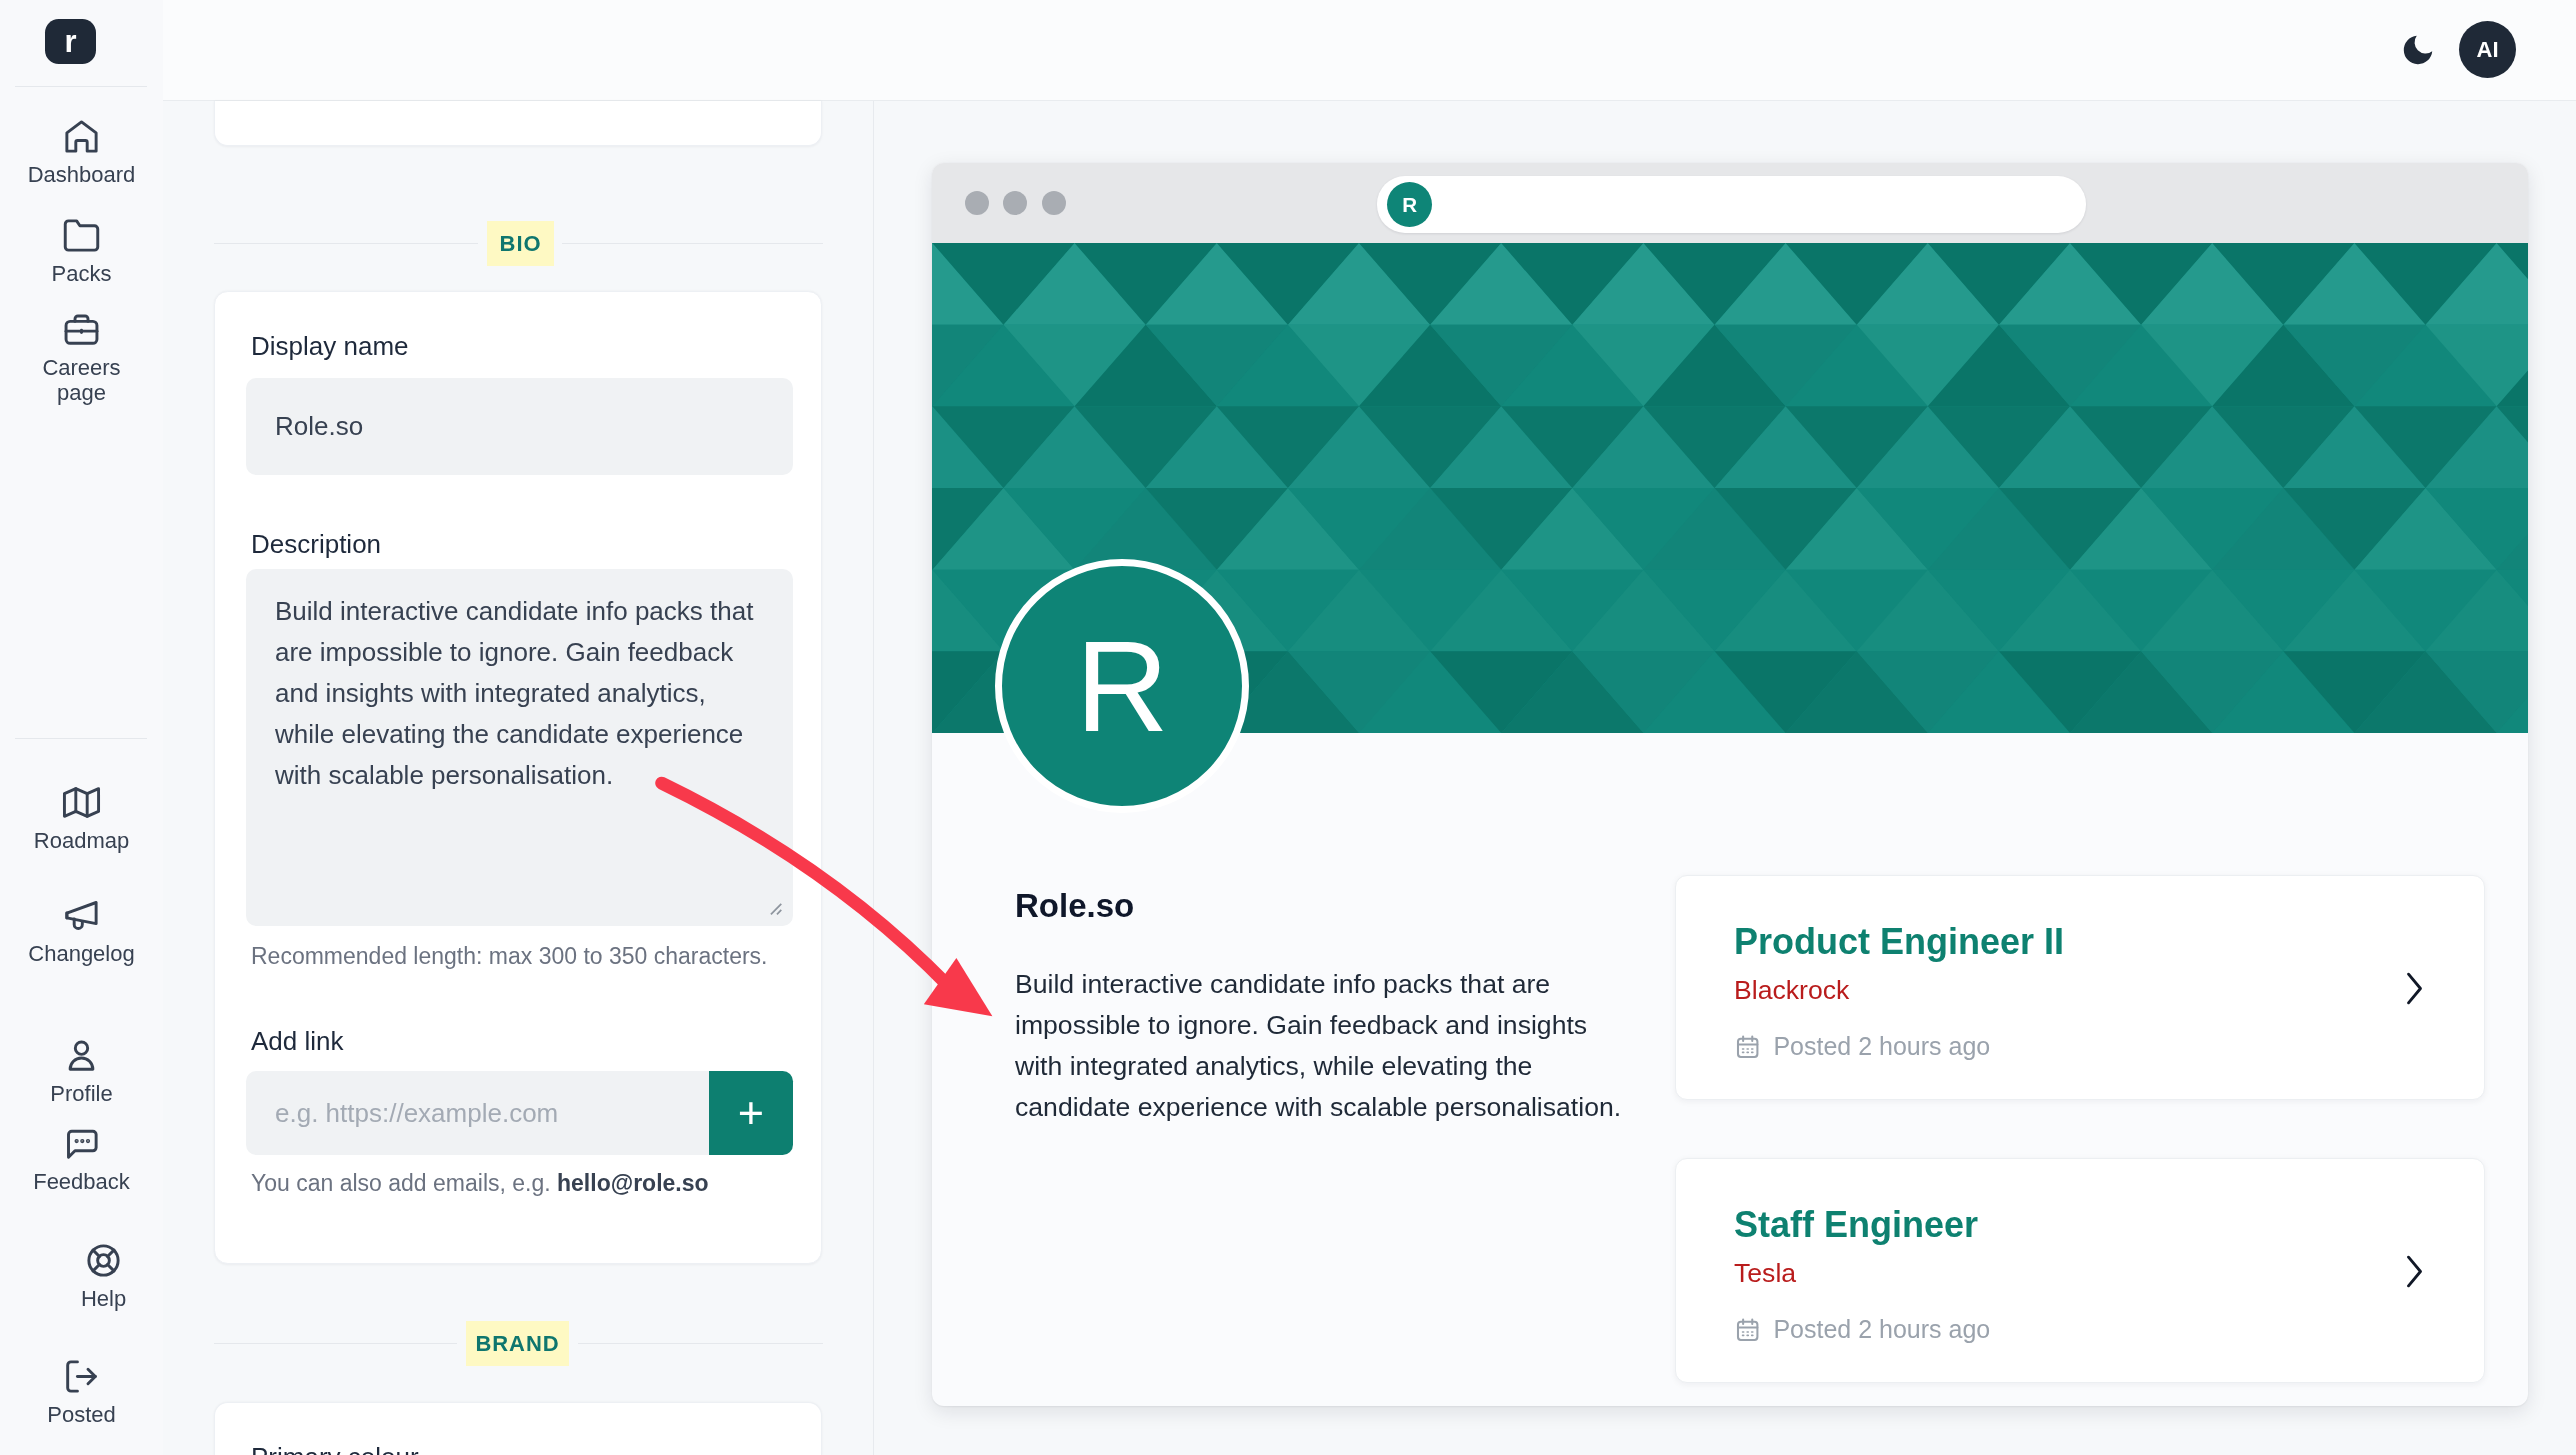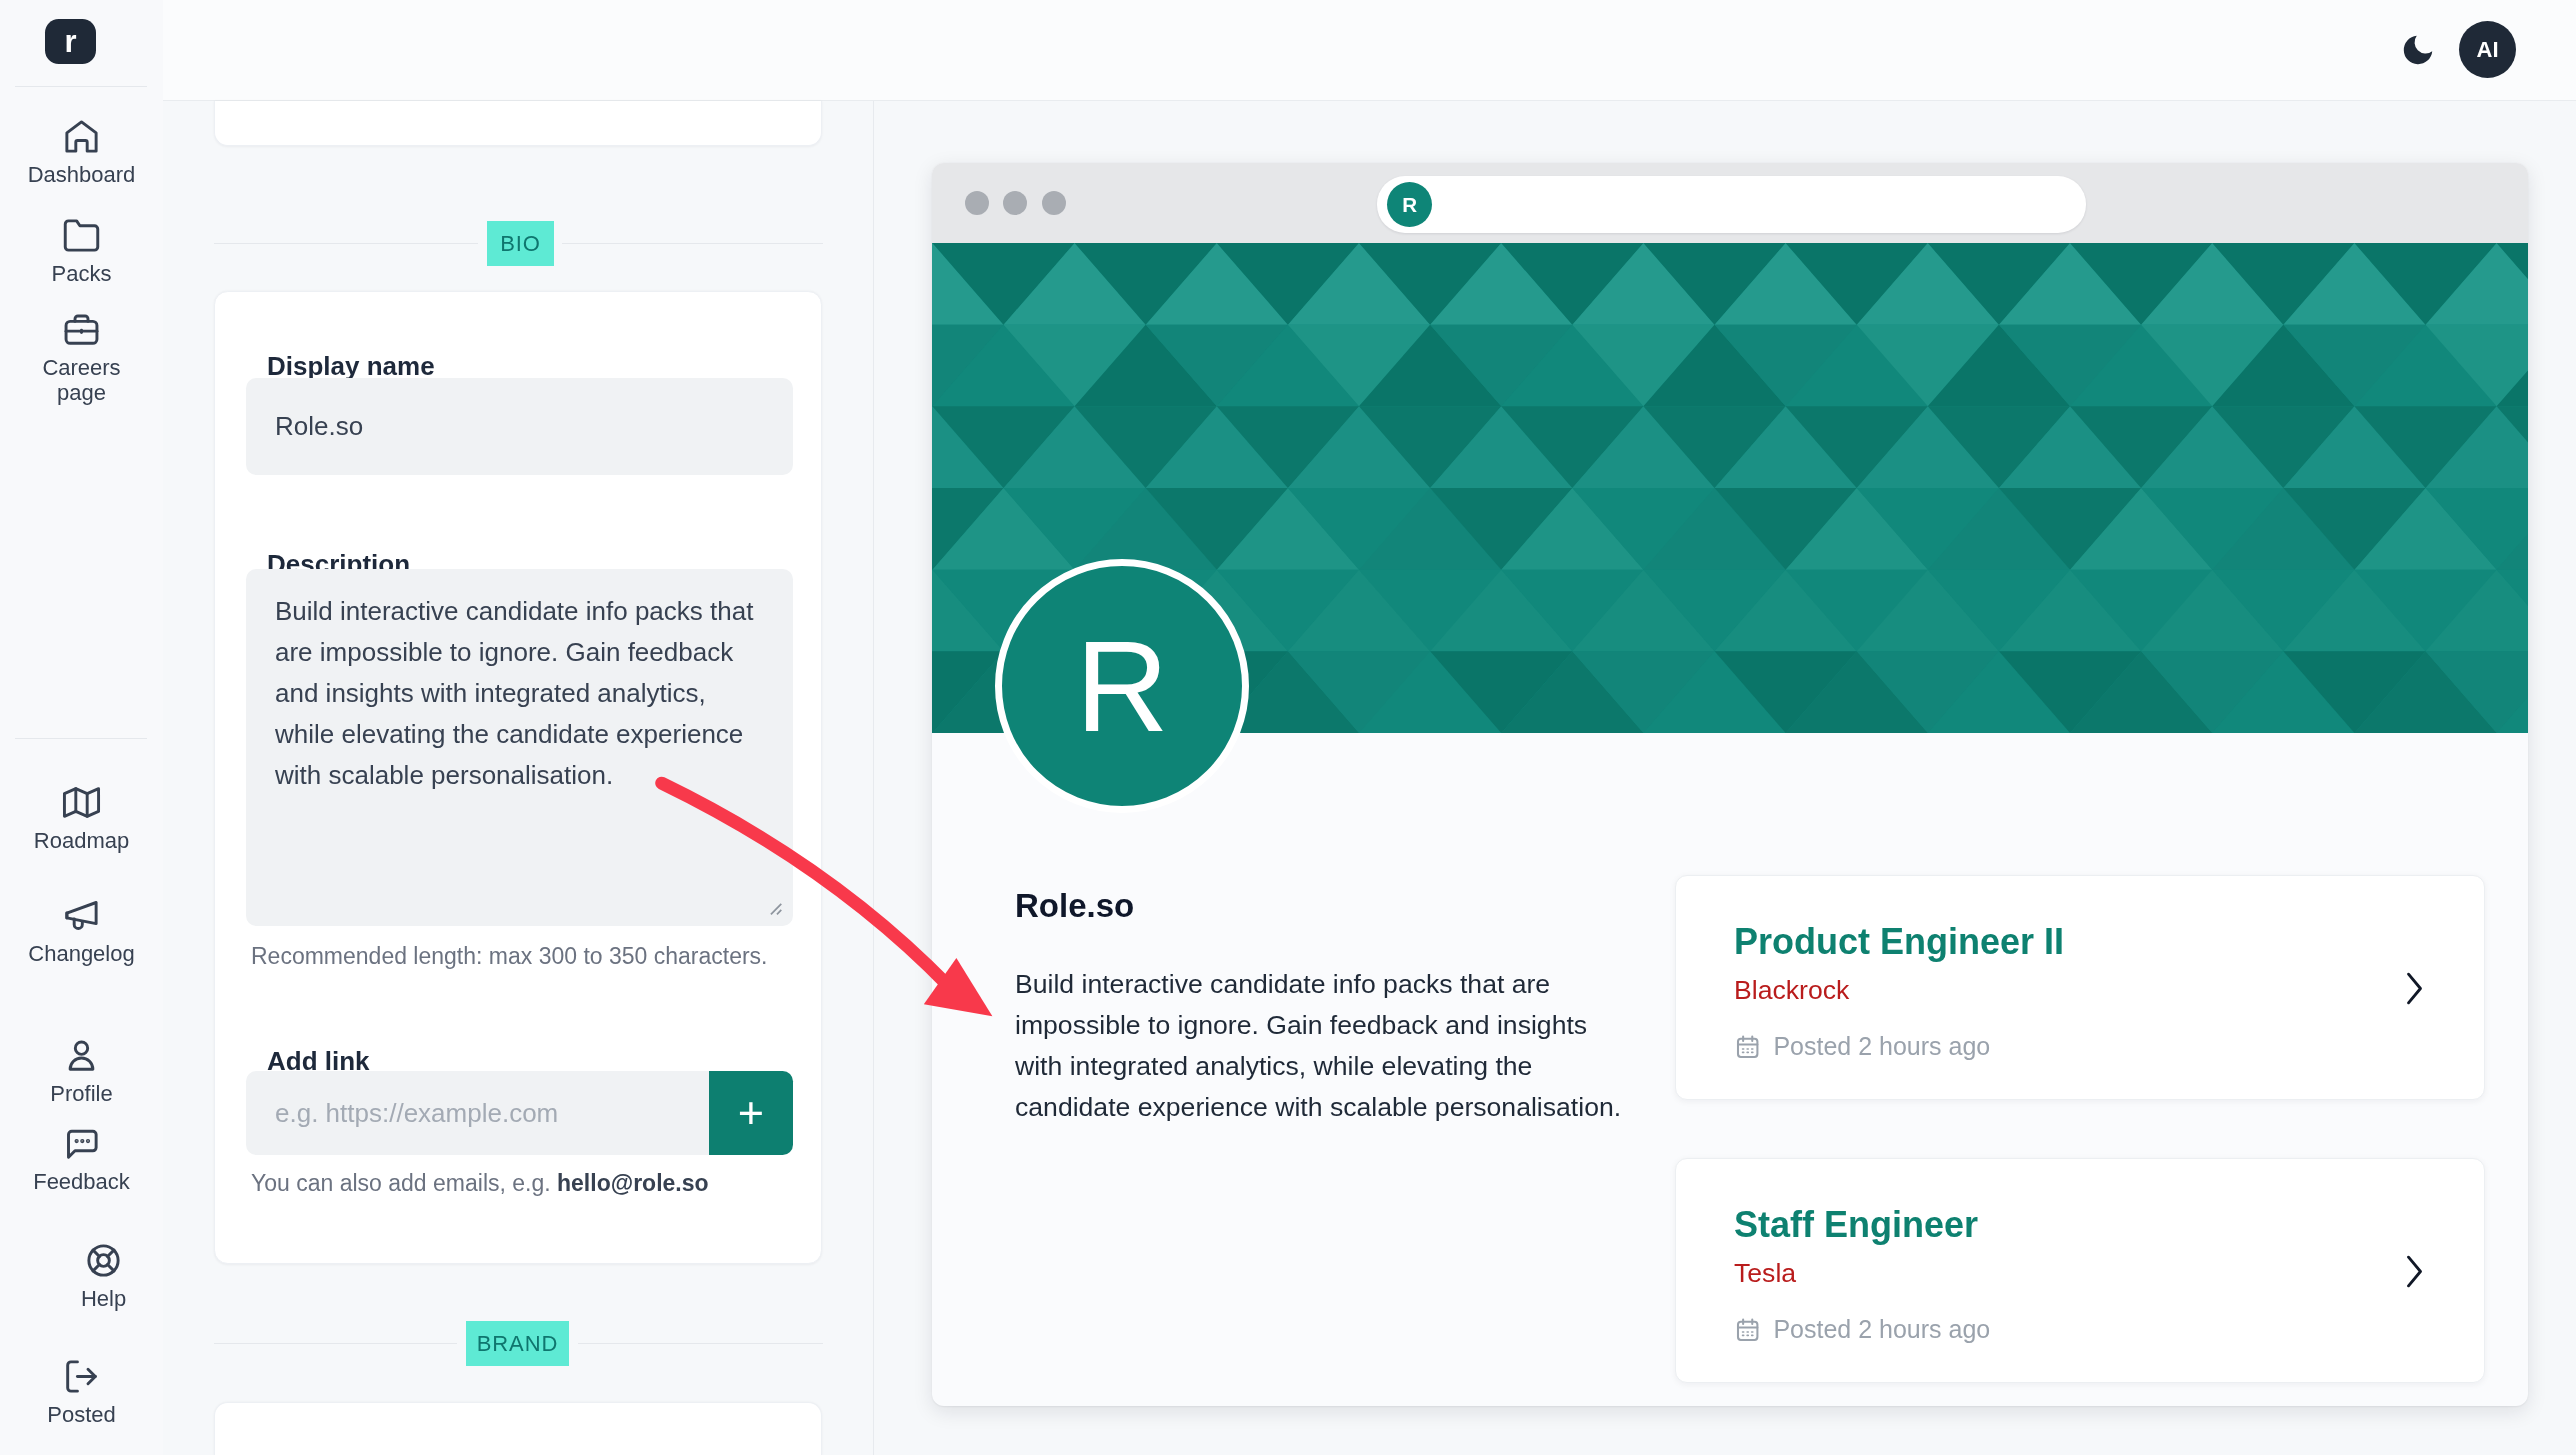--- a/index.html
+++ b/index.html
@@ -21,23 +21,23 @@
   .nav-item .nlabel { margin-top:6px; font-size:22px; color:#374151; text-align:center; line-height:25px; max-width:129px; }
 
   
   .vdivider { position:absolute; left:873px; top:101px; width:0.9px; bottom:0; background:#e7eaee; }
   .card { position:absolute; background:#ffffff; border:0.9px solid #edf0f4; box-shadow:0 0.9px 2.6px rgba(16,24,40,.05); }
   .card-frag { left:214px; top:101px; width:608px; height:45px; border-top:none; border-radius:0 0 13.7px 13.7px; }
   .card1 { left:214px; top:291px; width:608px; height:973px; border-radius:13.7px; }
   .card2 { left:214px; top:1402px; width:608px; height:53px; border-radius:13.7px 13.7px 0 0; border-bottom:none; }
 
   .section-line { position:absolute; height:0.9px; background:#e5e8ec; }
-  .section-badge { position:absolute; background:#5eead4; color:#0f766e; font-size:22px; font-weight:400; letter-spacing:0.9px; display:flex; align-items:center; justify-content:center; }
-
-  .flabel { position:absolute; left:52px; font-size:26px; font-weight:700; color:#1e293b;margin-top:20px; }
+  .section-badge { position:absolute; background:#fef9c3; color:#0f766e; font-size:22px; font-weight:700; letter-spacing:0.9px; display:flex; align-items:center; justify-content:center; }
+
+  .flabel { position:absolute; left:36px; font-size:26px; font-weight:400; color:#1e293b; }
   .ginput { position:absolute; left:31px; width:547px; background:#f0f2f4; border:none; border-radius:10.3px; font-family:"Liberation Sans",sans-serif; font-size:26px; color:#374151; padding:0 29px; outline:none; }
   .ta-wrap { position:absolute; left:31px; top:277px; width:547px; height:357px; }
   .ta { width:547px; height:357px; background:#f0f2f4; border:none; border-radius:10.3px; resize:none; font-family:"Liberation Sans",sans-serif; font-size:26px; line-height:41px; color:#374151; padding:22px 29px; outline:none; }
   .ta-corner { position:absolute; right:10.3px; bottom:10.3px; }
   .helper { position:absolute; left:36px; font-size:23px; color:#6b7280; }
   .helper b { color:#374151; }
   .linkrow { position:absolute; left:31px; top:779px; width:547px; height:84px; display:flex; }
   .linkrow input { flex:1; background:#f0f2f4; border:none; border-radius:10.3px 0 0 10.3px; font-family:"Liberation Sans",sans-serif; font-size:26px; color:#374151; padding:8px 29px; outline:none; }
   .linkrow input::placeholder { color:#a3aab4; }
   .plus-btn { width:84px; border:none; background:#0d7f70; color:#fff; font-size:45px; font-weight:300; border-radius:0 10.3px 10.3px 0; cursor:pointer; line-height:84px; }

